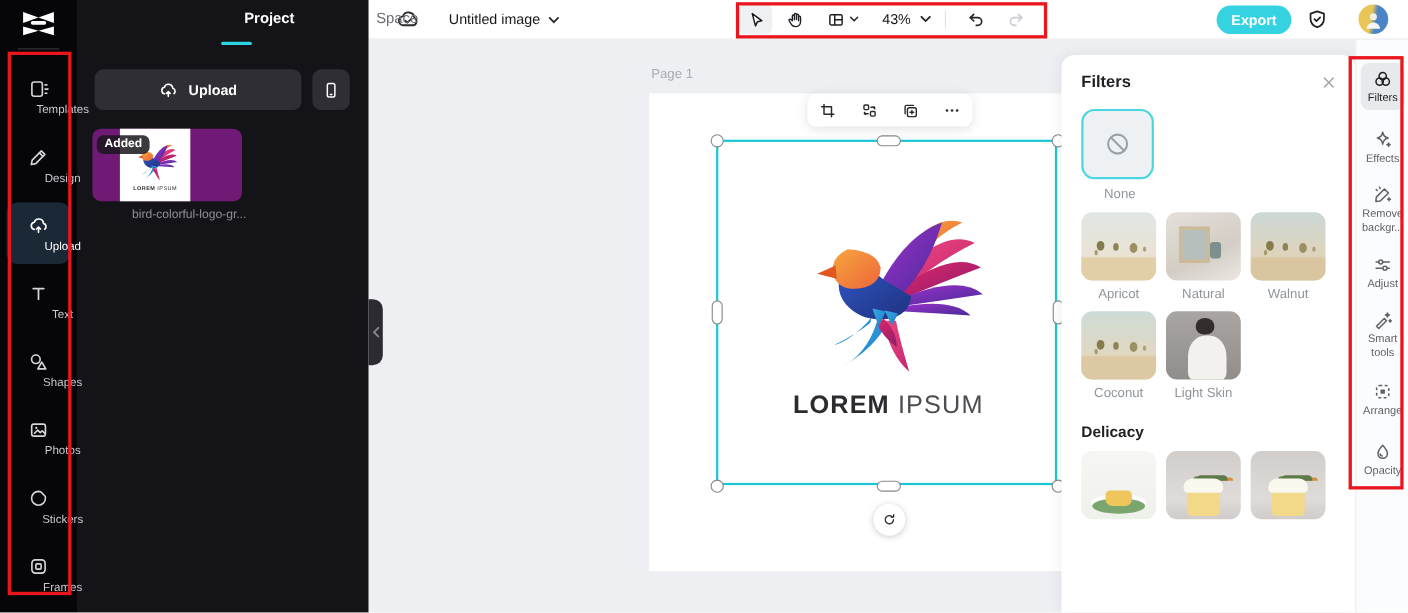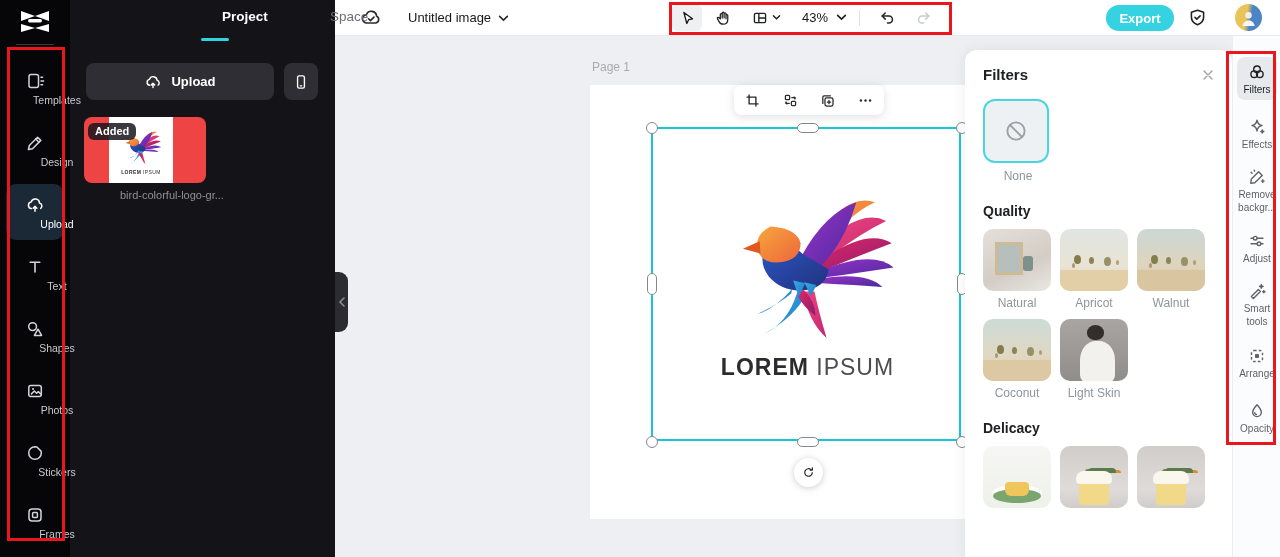--- a/index.html
+++ b/index.html
@@ -13,25 +13,25 @@
   .nav-item { position:absolute; left:0; width:70px; height:56px; display:flex; flex-direction:column; align-items:center; justify-content:center; gap:3px; color:#d4d5da; cursor:pointer; }
   .nav-item .nav-label { font-size:10.5px; color:#c9cad1;padding-left:44px; }
   .nav-item.active { left:6px; width:58px; border-radius:10px; background:#1b2936; }
   .nav-item.active .nav-label { color:#fff; }
 
   
   .project-panel { position:absolute; left:70px; top:0; width:265px; height:557px; background:#141418; z-index:25; }
   .panel-tabs { position:absolute; left:0; top:0; width:265px; height:44px; }
   .tab { position:absolute; top:9px; font-size:13.5px; cursor:pointer;padding-left:28px; }
   .tab-project { left:124px; color:#fff; font-weight:700; }
-  .tab-space { left:232px; color:#6d6d76;text-align:right; }
+  .tab-space { left:244px; color:#6d6d76;text-align:right; }
   .tab-underline { position:absolute; left:131px; top:38px; width:28px; height:3px; border-radius:2px; background:#2fd4e2; }
   .upload-btn { position:absolute; left:16px; top:63px; width:188px; height:37px; background:#2e2e34; border-radius:8px; display:flex; align-items:center; justify-content:center; gap:9px; color:#fff; font-size:13px; font-weight:700; cursor:pointer; }
   .phone-btn { position:absolute; left:214px; top:63px; width:34px; height:37px; background:#2e2e34; border-radius:8px; display:flex; align-items:center; justify-content:center; color:#fff; cursor:pointer; }
-  .thumb-card { position:absolute; left:14px; top:117px; width:122px; height:66px; background:#ef4444; border-radius:8px; cursor:pointer; }
+  .thumb-card { position:absolute; left:14px; top:117px; width:136px; height:66px; background:#701a75; border-radius:8px; cursor:pointer; }
   .thumb-img { position:absolute; left:25px; top:0; width:64px; height:66px; background:#fff; display:flex; flex-direction:column; align-items:center; justify-content:center; }
   .mini-text { font-size:5px; letter-spacing:.4px; color:#2c2c30; margin-top:1px; white-space:nowrap; }
   .mini-text .bold { font-weight:700; }
   .added-badge { position:absolute; left:4px; top:6px; background:rgba(24,24,28,.85); color:#fff; font-size:11px; font-weight:700; padding:2px 7px 3px; border-radius:6px; z-index:2; }
   .file-name { position:absolute; left:14px; top:189px; width:160px; font-size:11px; color:#8f8f97; white-space:nowrap; overflow:hidden;padding-left:36px; }
   .collapse-tab { position:absolute; left:335px; top:272px; width:13px; height:60px; background:#2b2b31; border-radius:0 9px 9px 0; z-index:26; display:flex; align-items:center; justify-content:center; color:#8a8a92; font-size:11px; cursor:pointer; }
 
   
   .top-bar { position:absolute; left:335px; top:0; right:0; height:36px; background:#fff; border-bottom:1px solid #e8eaec; z-index:20; }
   .tb-cloud { position:absolute; left:25px; top:7px; color:#2a2a2e; }
@@ -391,29 +391,28 @@
         </svg>
     </div>
     <div class="none-card">
       <svg class="ic" width="26" height="26" viewBox="0 0 22 22" fill="none" stroke="currentColor" stroke-width="1.6">
           <circle cx="11" cy="11" r="7.3"></circle>
           <path d="M5.9 5.9l10.2 10.2"></path>
         </svg>
     </div>
     <div class="none-label">None</div>
 
-    <div class="section-title">Quality</div>
     <div class="filter-grid">
+      <div class="filter-item">
+        <div class="filter-thumb f-palms f-apricot"></div>
+        <div class="filter-label">Apricot</div>
+      </div>
       <div class="filter-item">
         <div class="filter-thumb f-natural"></div>
         <div class="filter-label">Natural</div>
-      </div>
-      <div class="filter-item">
-        <div class="filter-thumb f-palms f-apricot"></div>
-        <div class="filter-label">Apricot</div>
       </div>
       <div class="filter-item">
         <div class="filter-thumb f-palms f-walnut"></div>
         <div class="filter-label">Walnut</div>
       </div>
       <div class="filter-item">
         <div class="filter-thumb f-palms f-coconut"></div>
         <div class="filter-label">Coconut</div>
       </div>
       <div class="filter-item">

